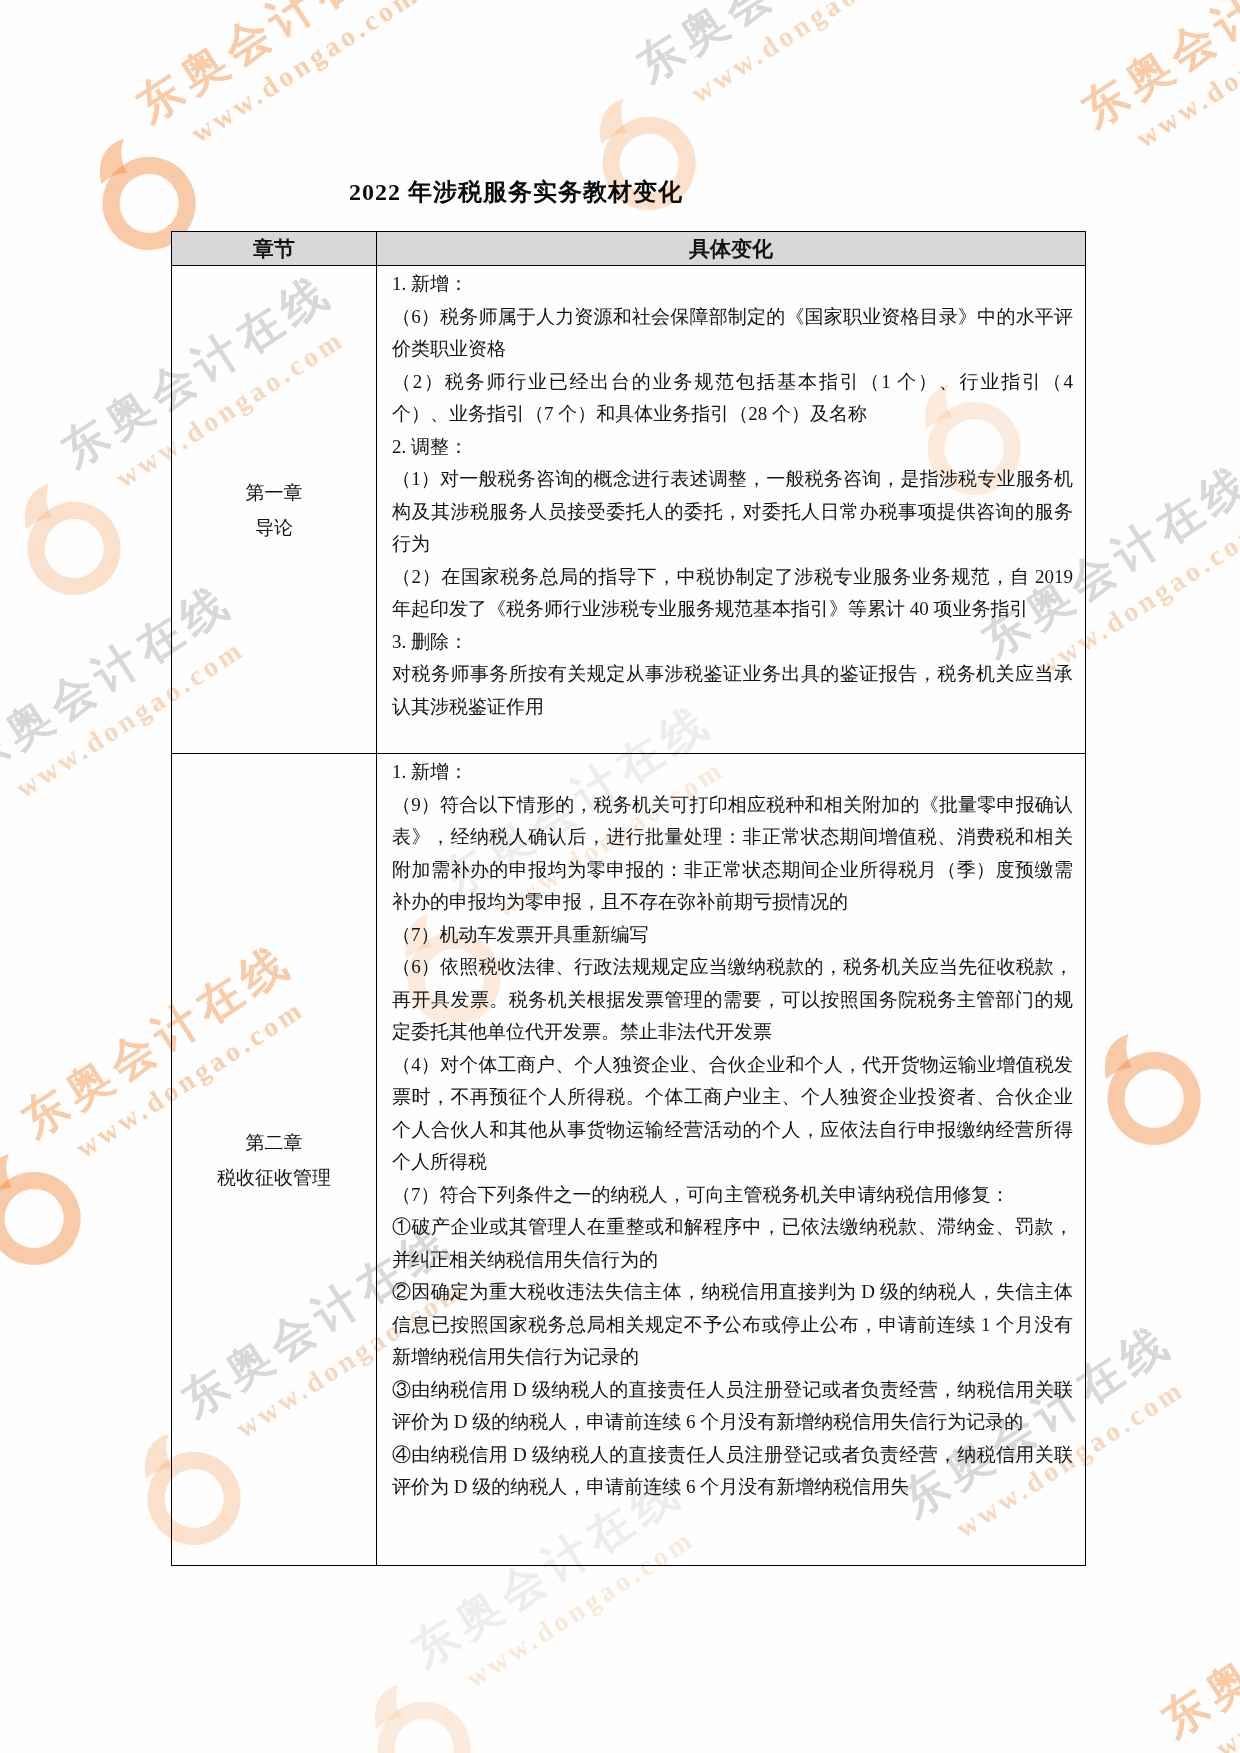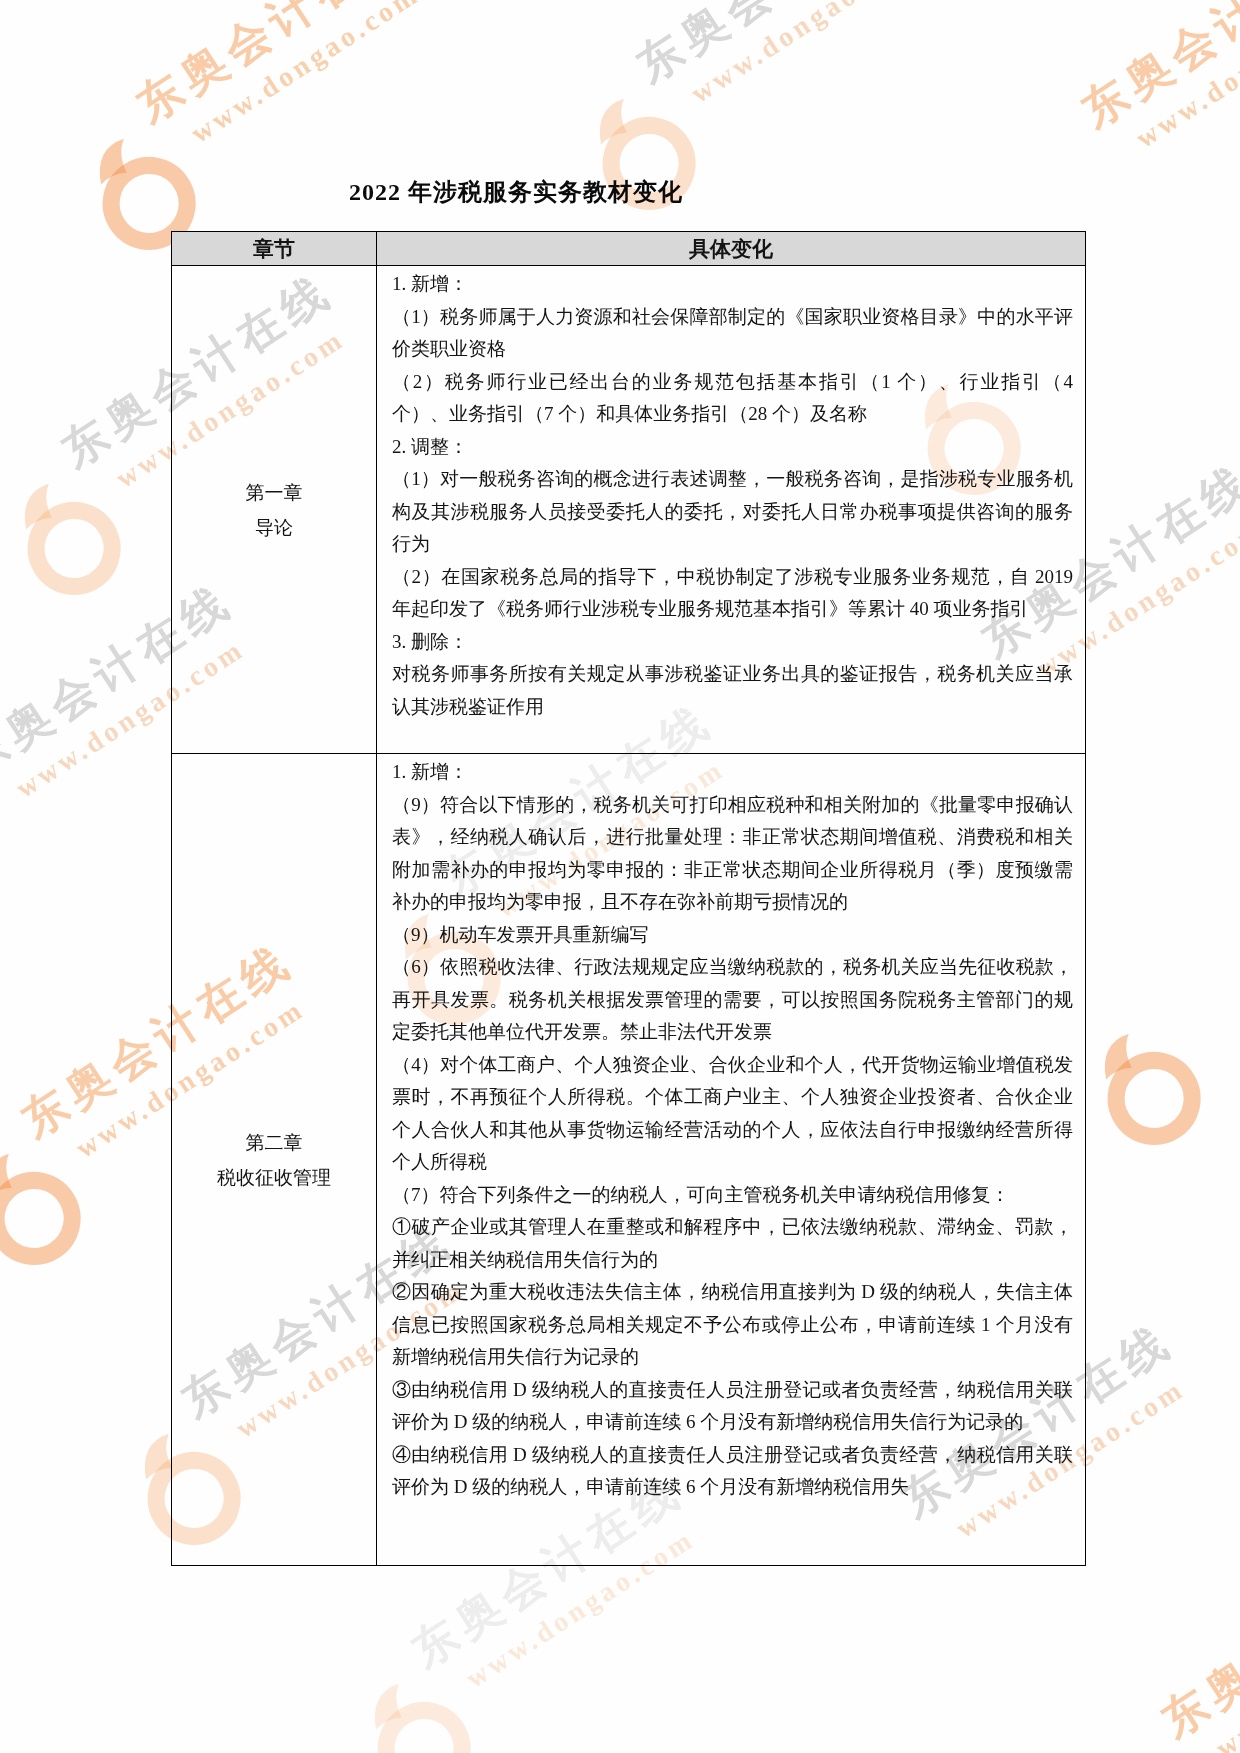--- a/index.html
+++ b/index.html
@@ -182,40 +182,40 @@
       </thead>
       <tbody id="table-body">
           <tr style="height: 487px;">
             <td class="chapter-cell">
               <div>第一章</div>
               <div>导论</div>
             </td>
             <td class="changes-cell">
               <div class="cell-inner" style="height: 485px;">
                 <p>1. 新增：</p>
-                <p>（1）税务师属于人力资源和社会保障部制定的《国家职业资格目录》中的水平评价类职业资格</p>
+                <p>（6）税务师属于人力资源和社会保障部制定的《国家职业资格目录》中的水平评价类职业资格</p>
                 <p>（2）税务师行业已经出台的业务规范包括基本指引（1 个）、行业指引（4 个）、业务指引（7 个）和具体业务指引（28 个）及名称</p>
                 <p>2. 调整：</p>
                 <p>（1）对一般税务咨询的概念进行表述调整，一般税务咨询，是指涉税专业服务机构及其涉税服务人员接受委托人的委托，对委托人日常办税事项提供咨询的服务行为</p>
                 <p>（2）在国家税务总局的指导下，中税协制定了涉税专业服务业务规范，自 2019 年起印发了《税务师行业涉税专业服务规范基本指引》等累计 40 项业务指引</p>
                 <p>3. 删除：</p>
                 <p>对税务师事务所按有关规定从事涉税鉴证业务出具的鉴证报告，税务机关应当承认其涉税鉴证作用</p>
               </div>
             </td>
           </tr>
           <tr style="height: 811px;">
             <td class="chapter-cell">
               <div>第二章</div>
               <div>税收征收管理</div>
             </td>
             <td class="changes-cell">
               <div class="cell-inner" style="height: 809px;">
                 <p>1. 新增：</p>
                 <p>（9）符合以下情形的，税务机关可打印相应税种和相关附加的《批量零申报确认表》，经纳税人确认后，进行批量处理：非正常状态期间增值税、消费税和相关附加需补办的申报均为零申报的：非正常状态期间企业所得税月（季）度预缴需补办的申报均为零申报，且不存在弥补前期亏损情况的</p>
-                <p>（9）机动车发票开具重新编写</p>
+                <p>（7）机动车发票开具重新编写</p>
                 <p>（6）依照税收法律、行政法规规定应当缴纳税款的，税务机关应当先征收税款，再开具发票。税务机关根据发票管理的需要，可以按照国务院税务主管部门的规定委托其他单位代开发票。禁止非法代开发票</p>
                 <p>（4）对个体工商户、个人独资企业、合伙企业和个人，代开货物运输业增值税发票时，不再预征个人所得税。个体工商户业主、个人独资企业投资者、合伙企业个人合伙人和其他从事货物运输经营活动的个人，应依法自行申报缴纳经营所得个人所得税</p>
                 <p>（7）符合下列条件之一的纳税人，可向主管税务机关申请纳税信用修复：</p>
                 <p>①破产企业或其管理人在重整或和解程序中，已依法缴纳税款、滞纳金、罚款，并纠正相关纳税信用失信行为的</p>
                 <p>②因确定为重大税收违法失信主体，纳税信用直接判为 D 级的纳税人，失信主体信息已按照国家税务总局相关规定不予公布或停止公布，申请前连续 1 个月没有新增纳税信用失信行为记录的</p>
                 <p>③由纳税信用 D 级纳税人的直接责任人员注册登记或者负责经营，纳税信用关联评价为 D 级的纳税人，申请前连续 6 个月没有新增纳税信用失信行为记录的</p>
                 <p>④由纳税信用 D 级纳税人的直接责任人员注册登记或者负责经营，纳税信用关联评价为 D 级的纳税人，申请前连续 6 个月没有新增纳税信用失</p>
               </div>
             </td>
           </tr>

